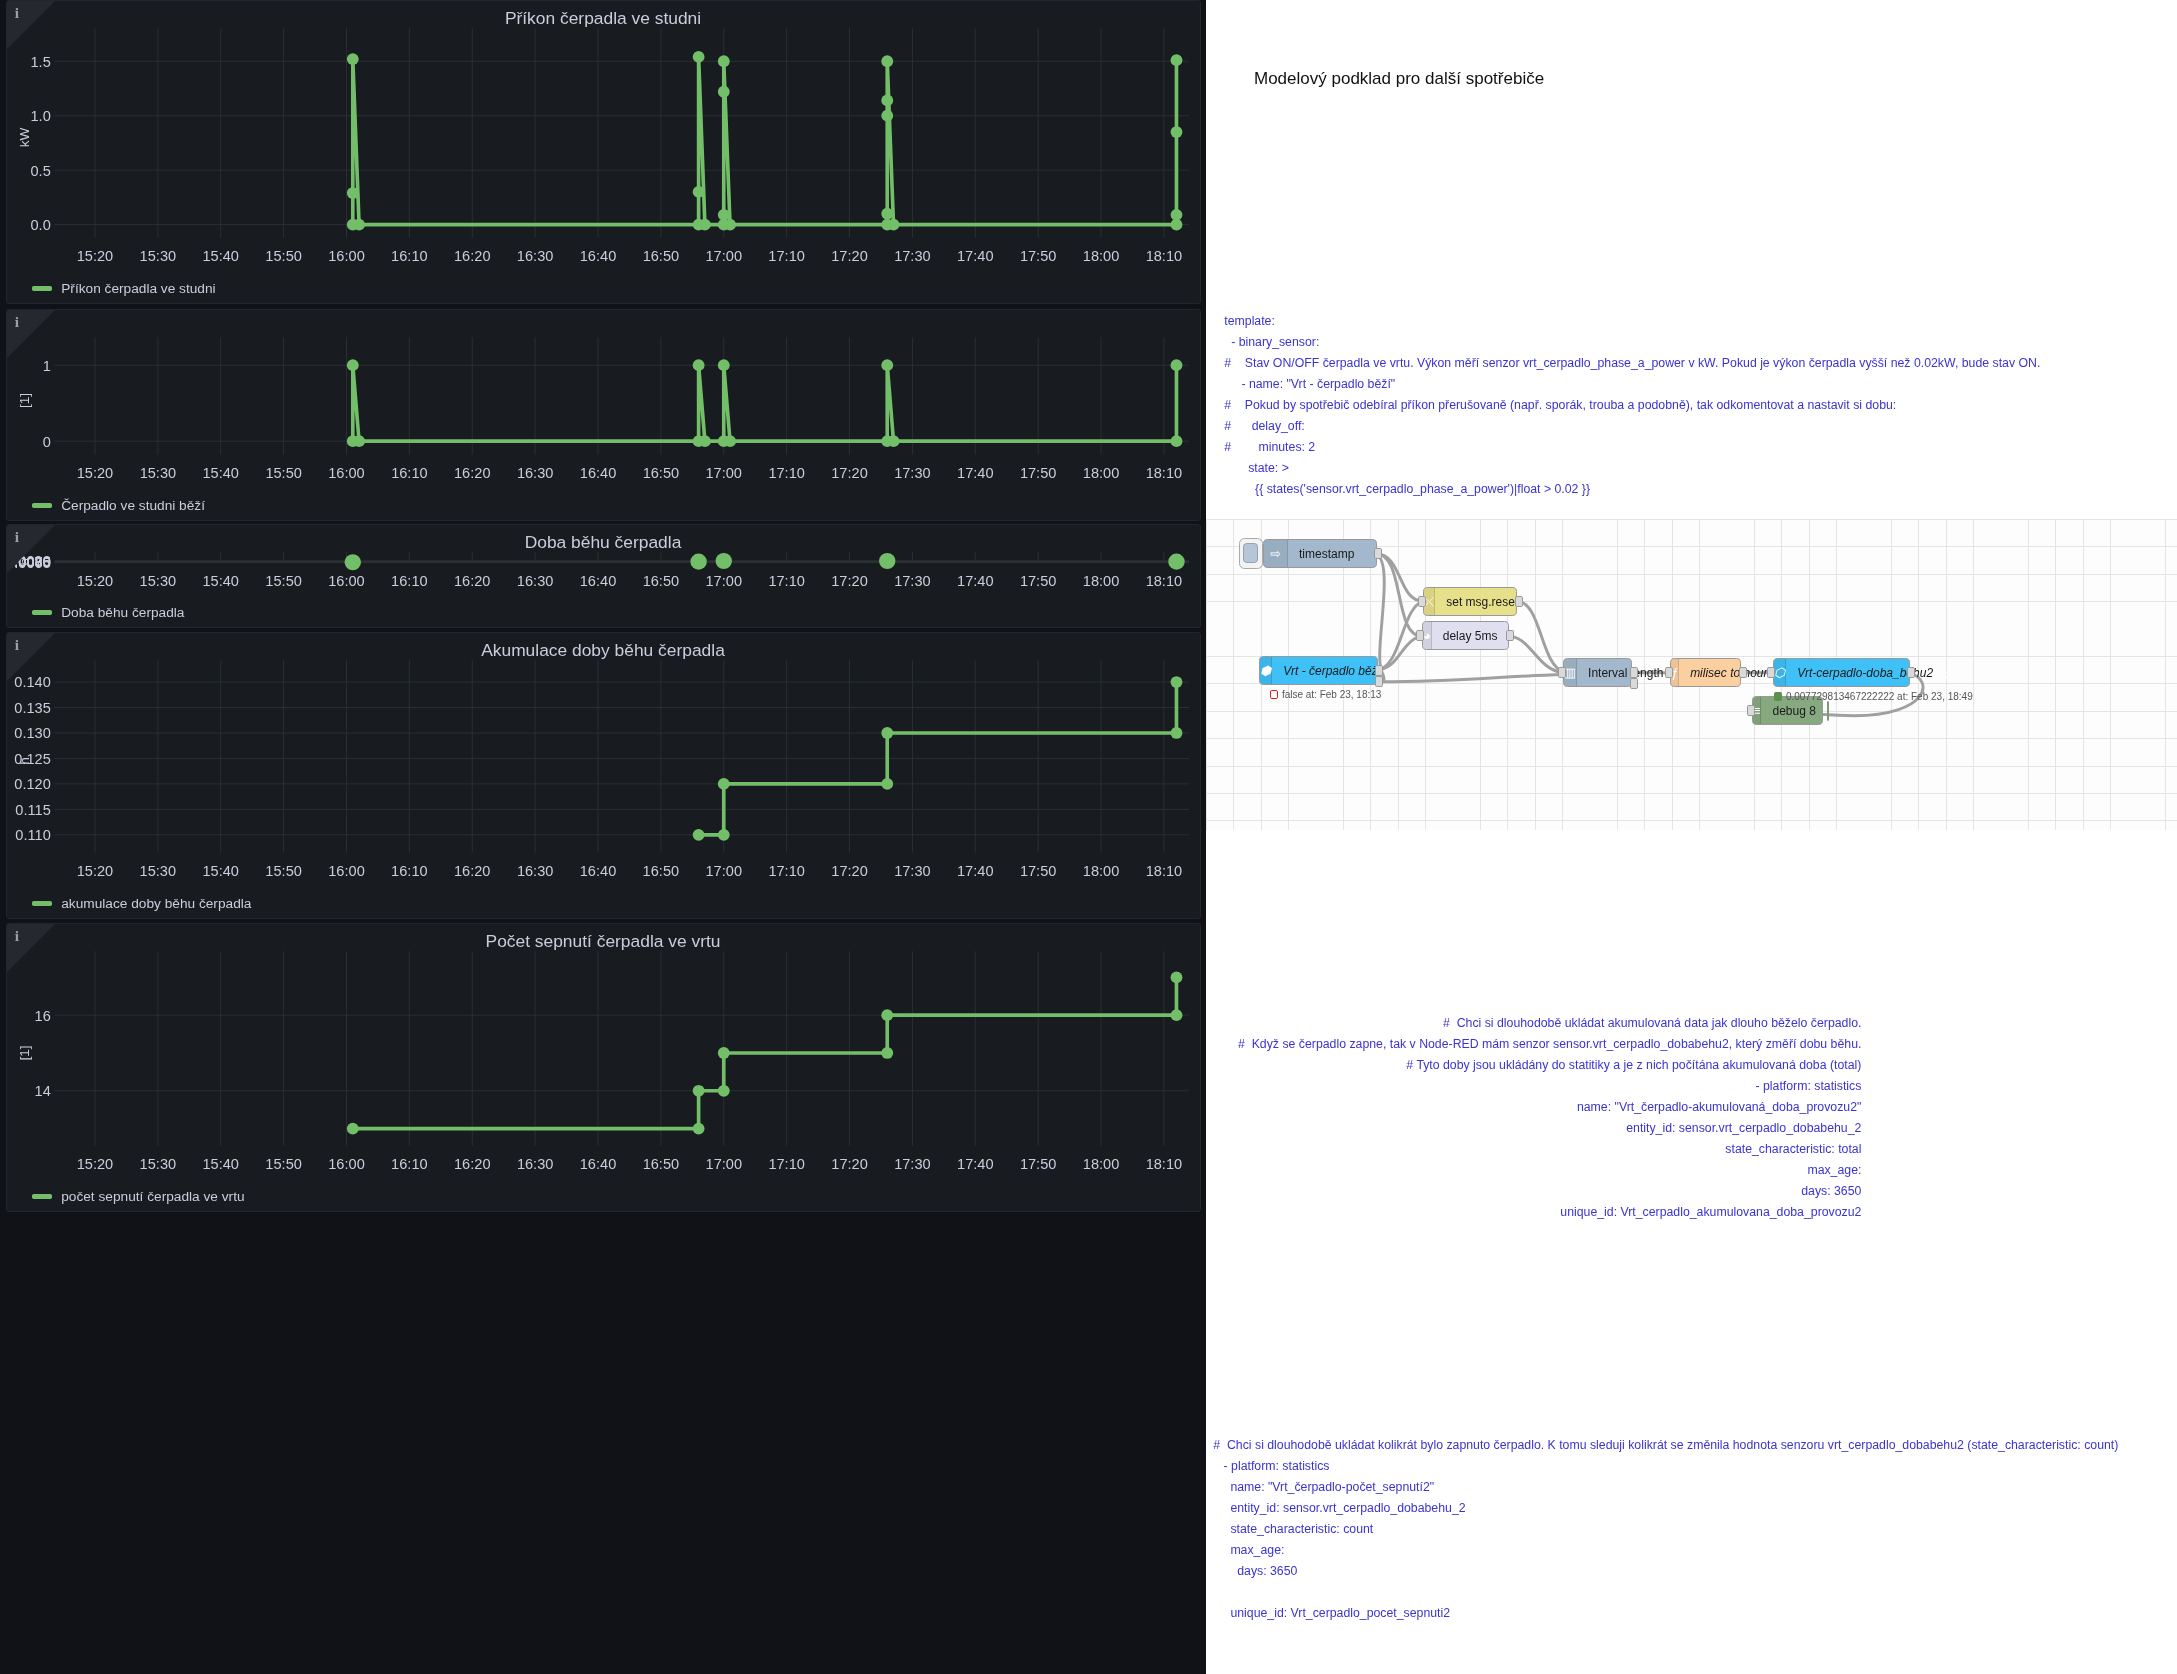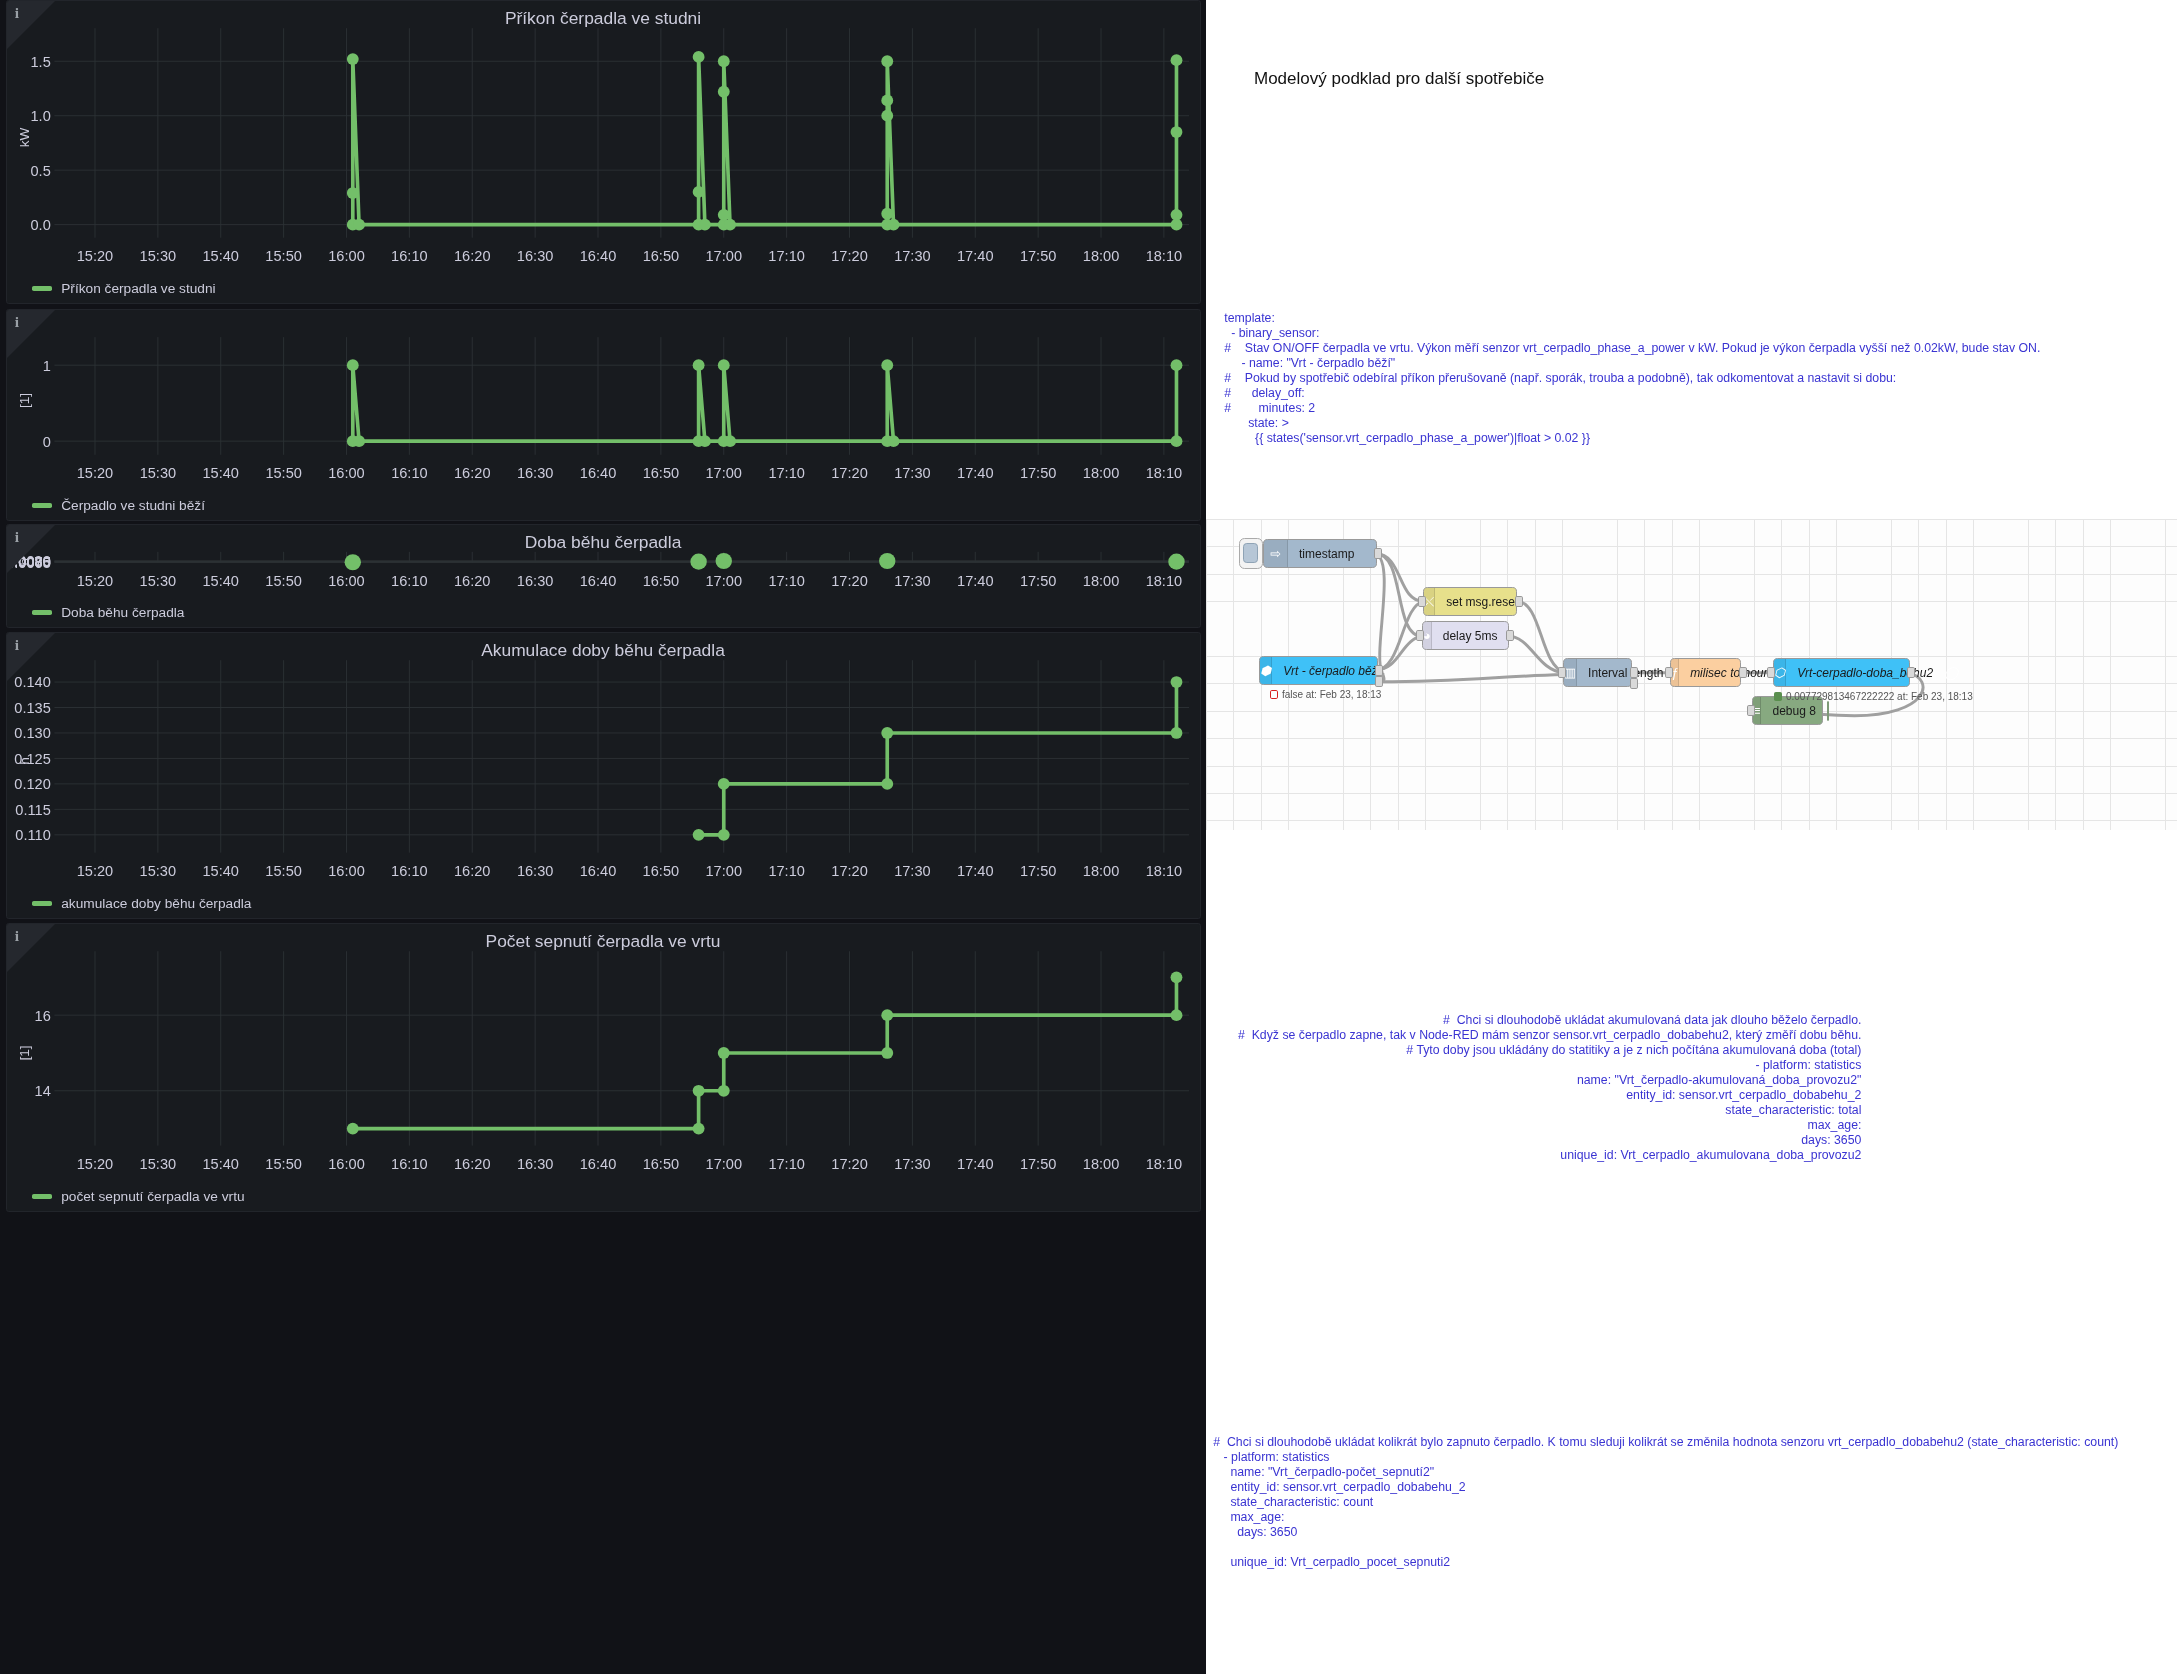--- a/index.html
+++ b/index.html
@@ -85,21 +85,21 @@
     font-size: 22px; color: #111; white-space: nowrap;
   }
   .doc-subtitle {
     position: absolute; left: 48px; top: 69px;
     font-size: 17px; color: #111; white-space: nowrap;
   }
   .code-block {
     position: absolute;
     color: #3a34d2;
     font-size: 12.3px;
-    line-height: 15px;
+    line-height: 21px;
     white-space: pre;
     font-family: "Liberation Sans", sans-serif;
   }
   #code1 { left: 18.3px; top: 299px; }
   #code2 { left: 32px; top: 1001px; text-align: right; }
   #code3 { left: 7.3px; top: 1423px; }
 
   
   #flow {
     position: absolute;
@@ -592,21 +592,21 @@
           <span class="nr-label">debug 8</span>
           <span style="margin-left: auto; width: 18.3px; height: 20px; background: rgb(156, 186, 149); border: 0.9px solid rgb(125, 154, 119); border-radius: 2.7px; margin-right: 2.7px;"></span>
         </div>
         <div class="nr-port" style="left: 541px; top: 186px;"></div>
         <div class="nr-status" style="left: 64px; top: 170px;">
           <span class="sq-red"></span>
           <span>false at: Feb 23, 18:13</span>
         </div>
         <div class="nr-status" style="left: 568px; top: 172px;">
           <span class="dot-green"></span>
-          <span>0.007729813467222222 at: Feb 23, 18:13</span>
+          <span>0.007729813467222222 at: Feb 23, 18:49</span>
         </div>
       </div>
 
     <pre class="code-block" id="code2">#  Chci si dlouhodobě ukládat akumulovaná data jak dlouho běželo čerpadlo.
 #  Když se čerpadlo zapne, tak v Node-RED mám senzor sensor.vrt_cerpadlo_dobabehu2, který změří dobu běhu.
 # Tyto doby jsou ukládány do statitiky a je z nich počítána akumulovaná doba (total)
   - platform: statistics
     name: "Vrt_čerpadlo-akumulovaná_doba_provozu2"
     entity_id: sensor.vrt_cerpadlo_dobabehu_2
     state_characteristic: total

